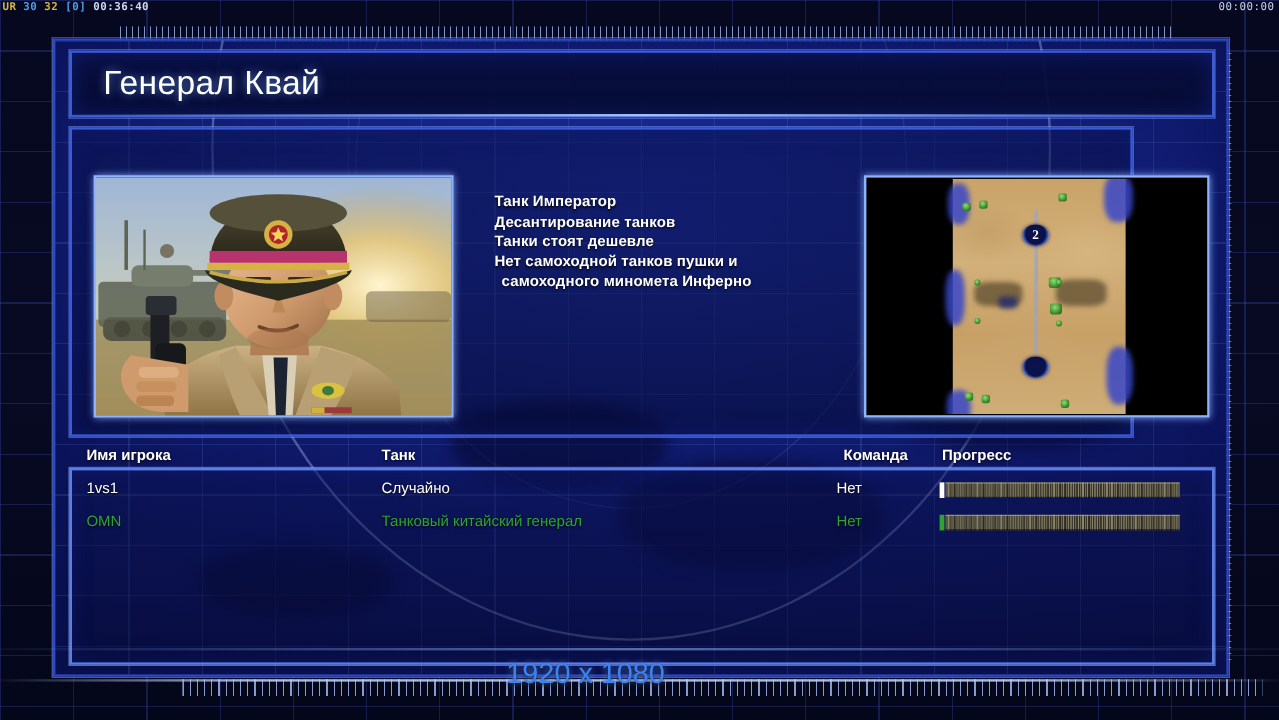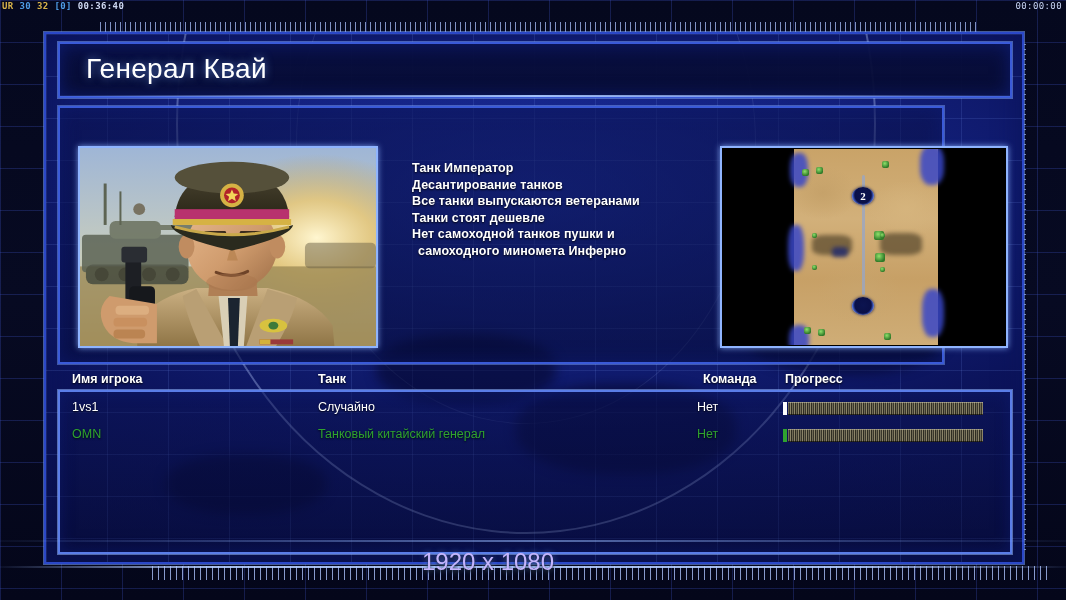--- a/index.html
+++ b/index.html
@@ -216,21 +216,21 @@
         #6f6a55 0 1px, #3a372c 1px 2px, #8b8468 2px 3px, #2e2c22 3px 4px);
     border-top:1px solid rgba(200,195,170,.55);
     border-bottom:1px solid rgba(0,0,0,.6);
   }
   .row-white .cell { color:#ffffff; }
   .row-green .cell { color:#2fa32f; }
 
   
   .resolution {
     position:absolute; left:0; top:548px; width:976px; text-align:center;
-    font-size:24px; color:#c4b5fd; z-index:50;
+    font-size:24px; color:#3b82f6; z-index:50;
     text-shadow:0 0 6px rgba(120,170,255,.7), 0 2px 3px rgba(0,0,0,.9);
   }
   .bottom-sep{
     position:absolute; left:0; top:566px; width:1066px; height:2px;
     background:linear-gradient(90deg, rgba(120,160,255,.05), rgba(180,205,255,.9) 20%, rgba(180,205,255,.9) 80%, rgba(120,160,255,.05));
     z-index:45;
   }
   .bottom-rule2{
     position:absolute; left:0; top:540px; width:1066px; height:2px;
     background:linear-gradient(90deg, rgba(120,160,255,.05), rgba(150,185,255,.55), rgba(120,160,255,.05));
@@ -378,21 +378,20 @@
             <rect x="36" y="160" width="34" height="9" rx="4" fill="#dcae80"></rect>
             <rect x="34" y="172" width="34" height="9" rx="4" fill="#c9905f"></rect>
             <rect x="34" y="184" width="32" height="9" rx="4" fill="#bb8452"></rect>
           </g>
         </svg>
       </div>
 
       <div class="desc">
         <div>Танк Император</div>
         <div>Десантирование танков</div>
-        <div>Все танки выпускаются ветеранами</div>
         <div>Танки стоят дешевле</div>
         <div>Нет самоходной танков пушки и</div>
         <div class="indent">самоходного миномета Инферно</div>
       </div>
 
       <div class="minimap-frame">
         <div class="mm-inner">
           <div class="mm-terrain">
             <div class="mm-water" style="left:-4px;top:4px;width:18px;height:34px;"></div>
             <div class="mm-water" style="left:126px;top:-4px;width:24px;height:40px;"></div>

